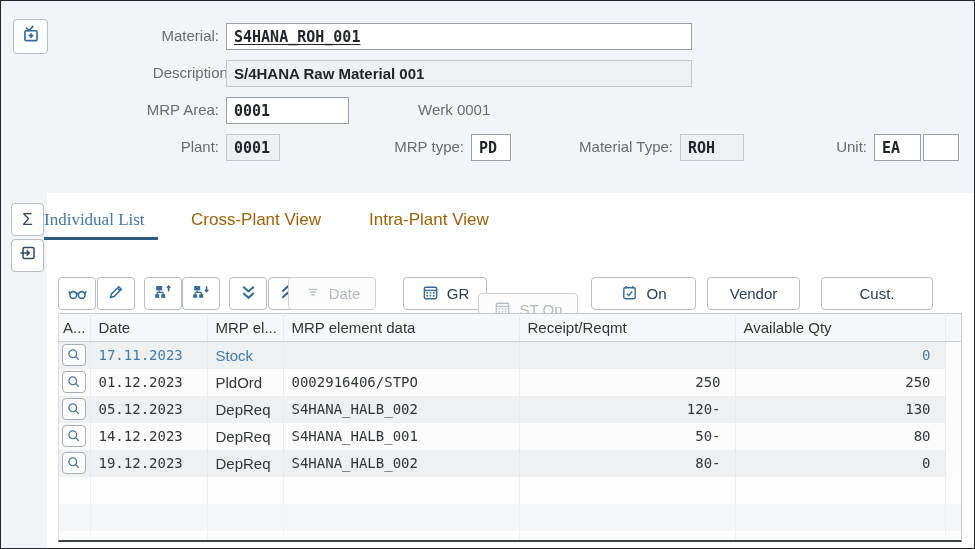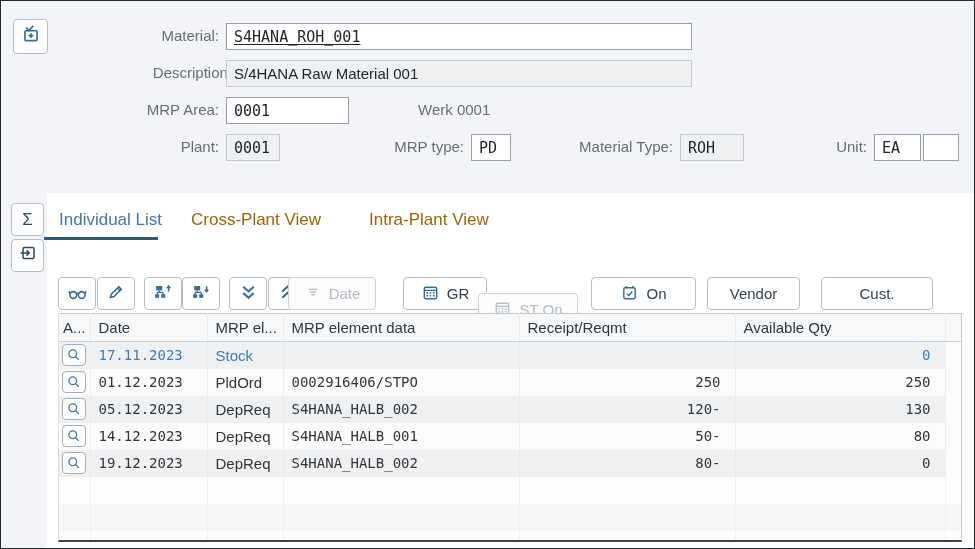--- a/index.html
+++ b/index.html
@@ -8,21 +8,21 @@
   .screen { position:relative; width:975px; height:549px; background:#f2f4f7;
             border:1px solid #23272b; overflow:hidden; }
 
   
   .content-panel { position:absolute; left:46px; top:192px; right:0; bottom:0; background:#fff; }
 
   
   .flabel { position:absolute; color:#6a6d70; font-size:15px; text-align:right; }
   .field  { position:absolute; height:27px; border:1px solid #98a0a7; background:#fff;
             font-family:"DejaVu Sans Mono", monospace; font-size:15px; color:#22262a;
-            display:flex; align-items:center; padding:0 7px; white-space:nowrap; overflow:hidden; }
+            display:flex; align-items:center; padding:0 7px; white-space:nowrap; overflow:hidden;font-weight:bold; }
   .field.readonly { background:#eef0f2; border-color:#c5c9cd; }
   .field.prop { font-family:"Liberation Sans", sans-serif; }
   .u { text-decoration:underline; text-underline-offset:2px; }
   .plaintext { position:absolute; color:#6a6d70; font-size:15px; }
 
   
   .btn { position:absolute; height:33px; background:#fff; border:1px solid #b6bdc4;
          border-radius:4px; display:flex; align-items:center; justify-content:center;
          gap:7px; color:#2c3e50; font-size:15px; cursor:pointer; }
   .btn svg { color:#346b99; }
@@ -108,21 +108,21 @@
   </button>
   <button class="side-btn" style="left:10px; top:238px;">
     <span>
       <svg width="20" height="20" viewBox="0 0 20 20" fill="none" stroke="#2e4a63" stroke-width="1.5">
         <rect x="5" y="4.5" width="11" height="11" rx="1.5"></rect>
         <path d="M2.5 10 h8.5 M8.6 7.4 l2.6 2.6 -2.6 2.6"></path>
       </svg>
     </span>
   </button>
 
-  <div class="tab active" style="left:58px;">Individual List</div>
+  <div class="tab active" style="left:43px;font-family:Liberation Serif, serif;">Individual List</div>
   <div class="tab" style="left:190px;">Cross-Plant View</div>
   <div class="tab" style="left:368px;">Intra-Plant View</div>
   <div class="tab-underline"></div>
 
   <button class="btn" style="left:57px; top:276px; width:38px;">
     <span>
       <svg width="21" height="21" viewBox="0 0 20 20" fill="none" stroke="currentColor" stroke-width="1.5">
         <circle cx="6" cy="12.4" r="3.2"></circle>
           <circle cx="14" cy="12.4" r="3.2"></circle>
         <path d="M9 11.6 q1-1.6 2 0 M2.9 11 l-1-2.2 M17.1 11 l1-2.2"></path>

